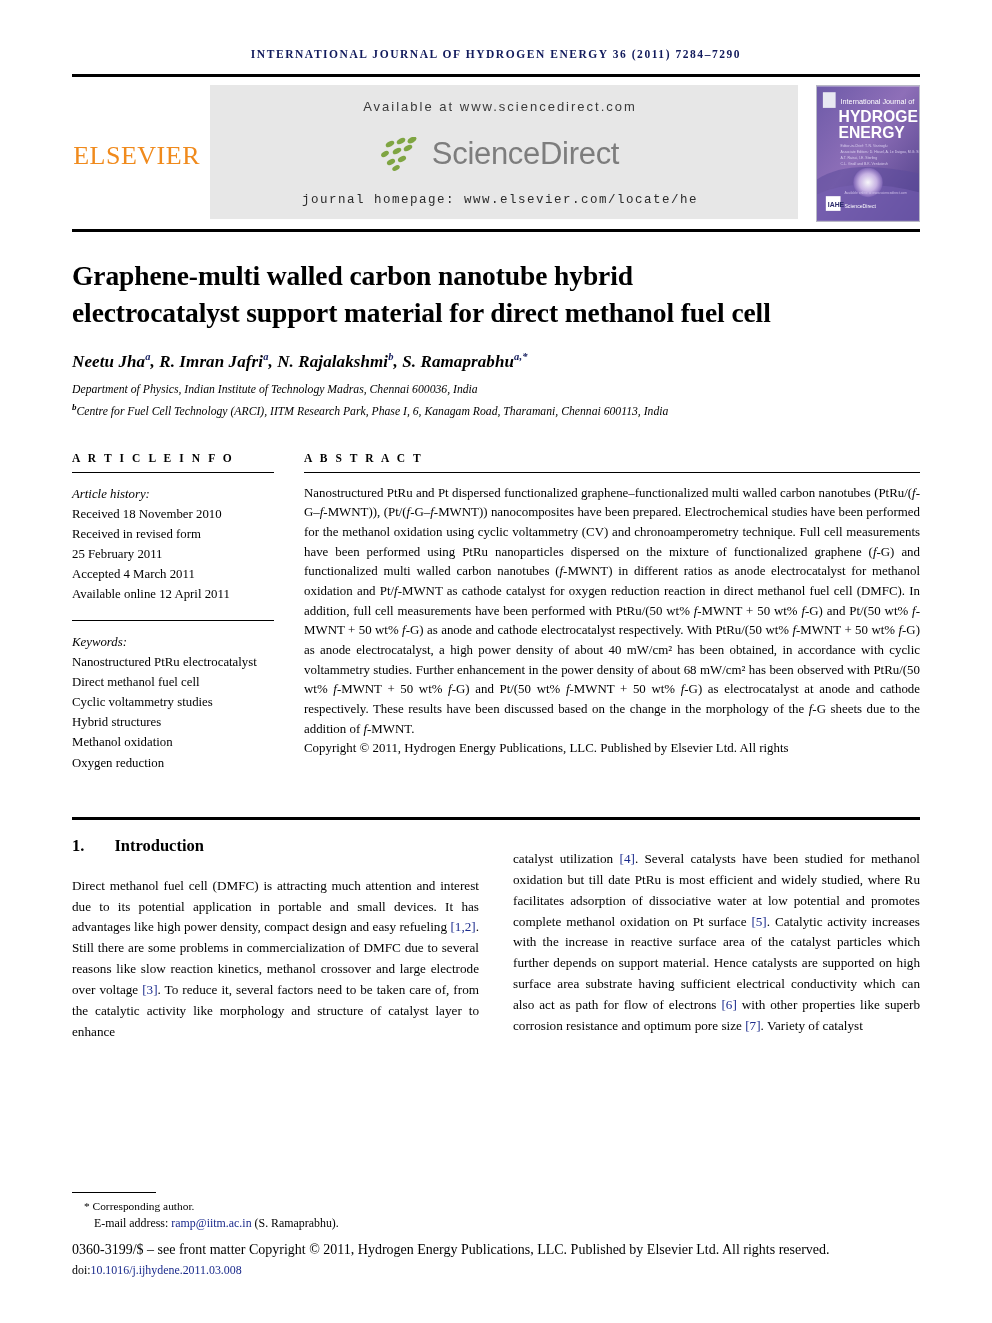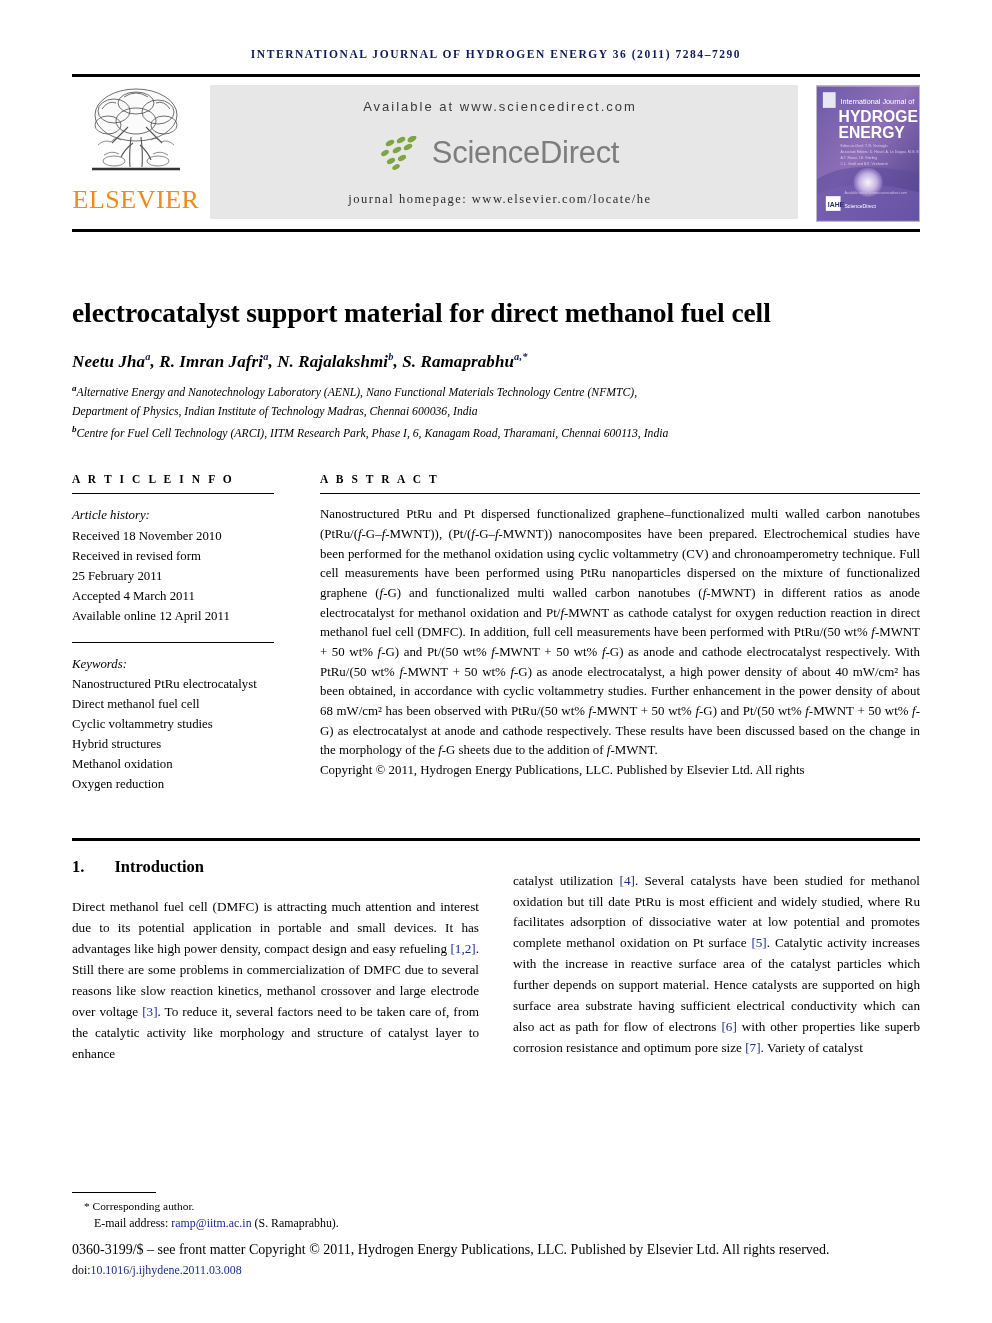--- a/index.html
+++ b/index.html
@@ -40,21 +40,21 @@
     margin-top: 14px;
     border-top: 3px solid #000;
     display: flex;
     align-items: stretch;
     height: 152px;
   }
   .mast-left {
     width: 128px;
     flex: 0 0 128px;
     display: flex;
-    flex-direction: column;
+    flex-direction: row;
     align-items: center;
     justify-content: flex-start;
     padding-top: 4px;
     box-sizing: border-box;
   }
   .tree-logo { width: 104px; height: 104px; display:block; }
   .elsevier-word {
     color: #f08a1c;
     font-family: "Liberation Serif", serif;
     font-size: 26px;
@@ -84,21 +84,21 @@
     align-items: center;
     gap: 7px;
   }
   .sd-word {
     font-family: "Liberation Sans", sans-serif;
     font-size: 31px;
     color: #7d7d7d;
     letter-spacing: -0.3px;
   }
   .homepage-line {
-    font-family: Liberation Serif, serif;
+    font-family: Liberation Mono, monospace;
     font-size: 12.5px;
     color: #2b2b2b;
     letter-spacing: 1.5px;
     text-align: center;
   }
   .mast-right {
     width: 112px;
     flex: 0 0 112px;
     display: flex;
     align-items: flex-start;
@@ -146,21 +146,20 @@
     margin-top: 30px;
   }
   .col-info {
     width: 232px;
     flex: 0 0 232px;
     padding-right: 30px;
     box-sizing: border-box;
   }
   .col-abs {
     flex: 1 1 auto;
-    margin-left: 16px;
   }
   .sec-label {
     font-family: "Liberation Serif", serif;
     font-size: 11.5px;
     font-weight: bold;
     letter-spacing: 2.6px;
   }
   .hr-thin {
     border-top: 1.6px solid #000;
     margin: 8px 0 11px 0;
@@ -362,35 +361,32 @@
         </g>
         <g fill="#cdbde8">
           <text x="28" y="110" font-family="Liberation Sans, sans-serif" font-size="3.4">Available online at www.sciencedirect.com</text>
         </g>
       </svg>
     </div>
   </div>
   <div class="mast-rule"></div>
 
   <h1 class="title">
-    <br>
+    <span>Graphene-multi walled carbon nanotube hybrid</span><br>
     <span>electrocatalyst support material for direct methanol fuel cell</span>
   </h1>
 
   <div class="authors">
     <span>Neetu Jha</span><sup>a</sup>,
     <span>R. Imran Jafri</span><sup>a</sup>,
     <span>N. Rajalakshmi</span><sup>b</sup>,
     <span>S. Ramaprabhu</span><sup>a,*</sup>
   </div>
 
   <div class="affil">
-    <div>
-      <sup>a</sup><span>Alternative Energy and Nanotechnology Laboratory (AENL), Nano Functional Materials Technology Centre (NFMTC),</span>
-    </div>
     <div>Department of Physics, Indian Institute of Technology Madras, Chennai 600036, India</div>
     <div>
       <sup>b</sup><span>Centre for Fuel Cell Technology (ARCI), IITM Research Park, Phase I, 6, Kanagam Road, Tharamani, Chennai 600113, India</span>
     </div>
   </div>
 
   <div class="info-wrap">
 
     <div class="col-info">
       <div class="sec-label">A R T I C L E   I N F O</div>

